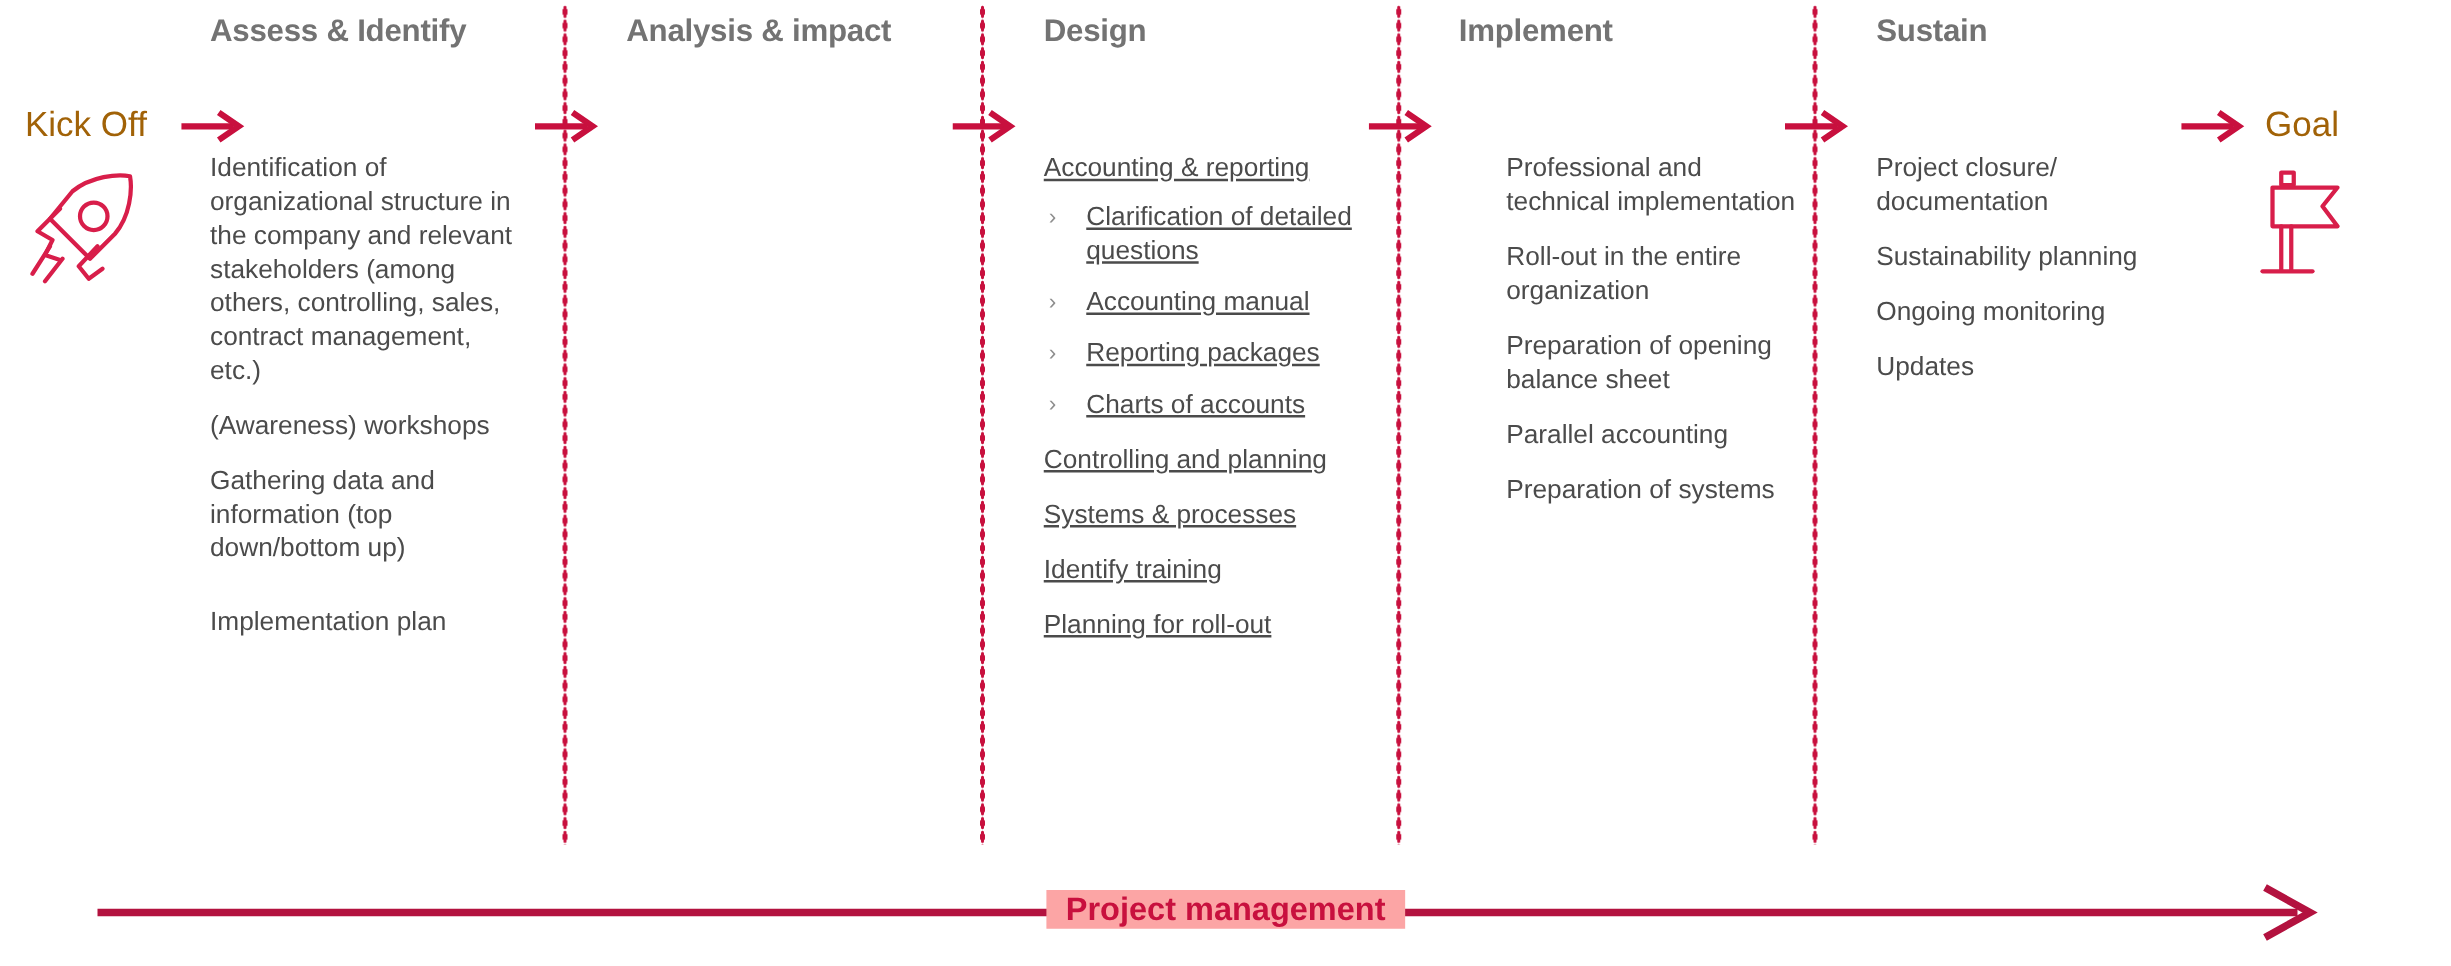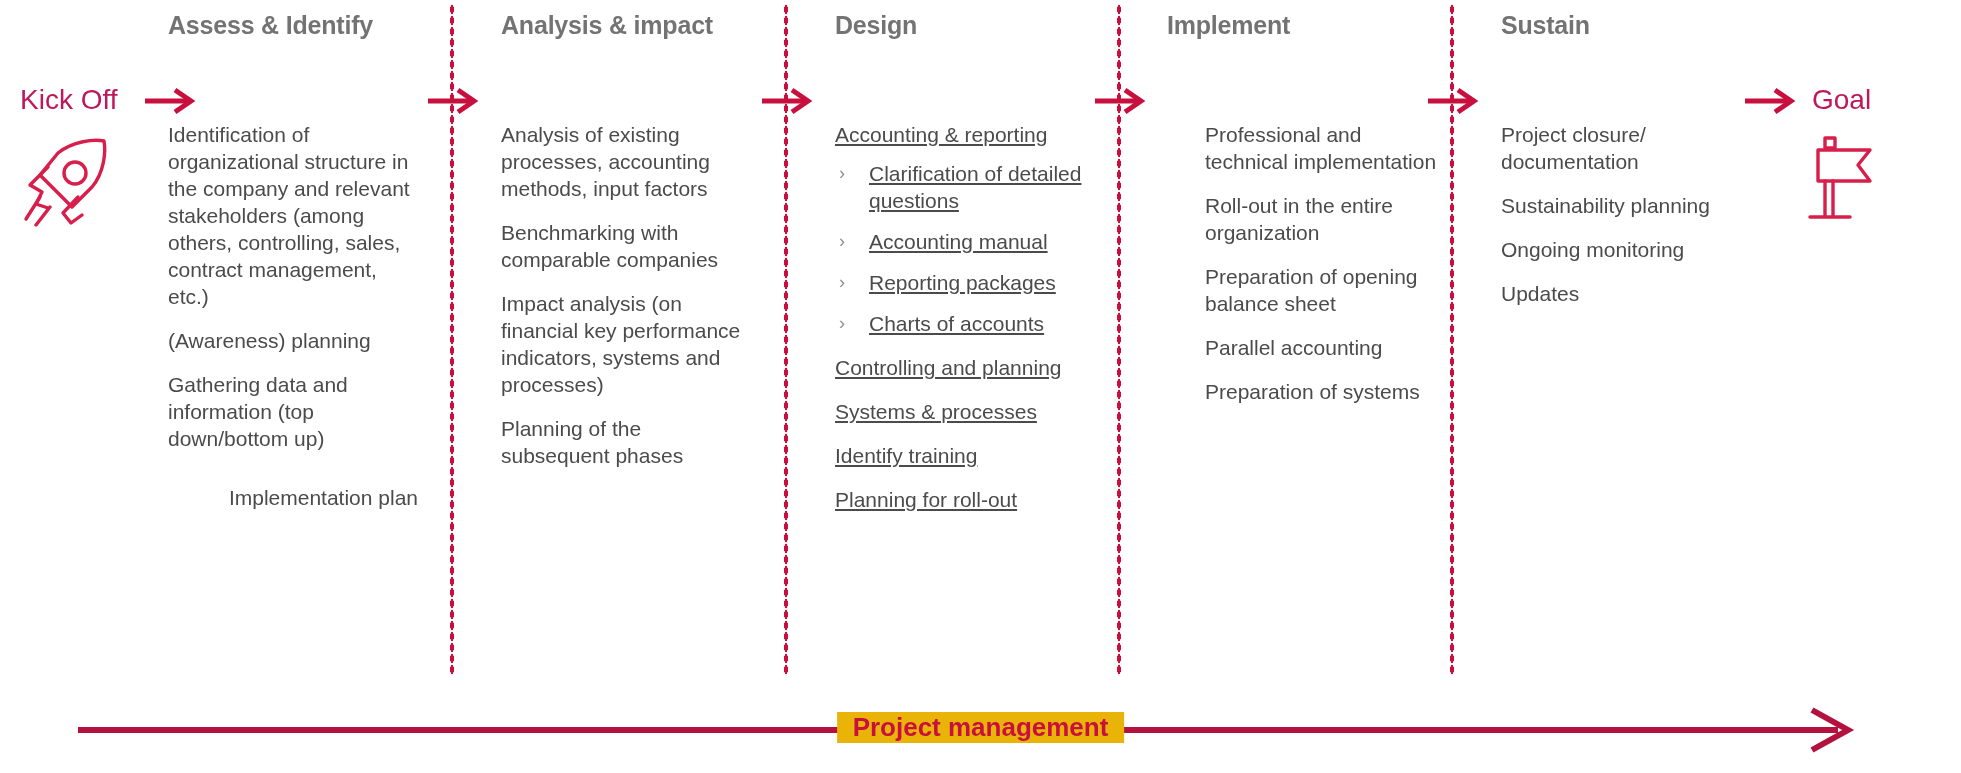--- a/index.html
+++ b/index.html
@@ -76,21 +76,21 @@
     top: 0px;
     color: #8e8e8e;
     font-size: 18px;
     line-height: 27px;
   }
 
   
   .endpoint-label {
     position: absolute;
     font-size: 28px;
-    color: #be185d;
+    color: #a16207;
     white-space: nowrap;
   }
 
   .rocket-icon { position: absolute; }
   .flag-icon { position: absolute; }
 
   
   .pm-bar {
     position: absolute;
     left: 0; top: 700px;
@@ -98,21 +98,21 @@
     height: 60px;
   }
   .pm-label {
     position: absolute;
     left: 50%;
     top: 712px;
     transform: translateX(-50%);
     font-size: 26px;
     font-weight: bold;
     color: #c8103e;
-    background: #eab308;
+    background: #fca5a5;
     padding: 0 16px;
     white-space: nowrap;
   }
 </style>
 </head>
 <body>
 
 <div class="canvas">
 
   <div class="divider" style="left:450px;"></div>
@@ -135,38 +135,32 @@
       <path d="M60 62 L45 78 L53 88 L64 80"></path>
       <path d="M22 62 L8 84"></path>
       <path d="M32 72 L18 90"></path>
     </g>
   </svg>
 
   <div class="col-title" style="left:168px; top:11px;">Assess &amp; Identify</div>
 
   <div class="col-body" style="left:168px; top:121px; width:250px;">
     <p>Identification of organizational structure in the company and relevant stakeholders (among others, controlling, sales, contract management, etc.)</p>
-    <p>(Awareness) planning</p>
+    <p>(Awareness) workshops</p>
     <p>Gathering data and information (top down/bottom up)</p>
-    <p style="margin-top:32px;text-align:right;">Implementation plan</p>
+    <p style="margin-top:32px;">Implementation plan</p>
   </div>
 
   <svg class="stage-arrow" style="left:428px; top:86px;" viewBox="0 0 52 30">
     <line x1="0" y1="15" x2="42" y2="15" stroke="#c8103e" stroke-width="5"></line>
     <polyline points="30,4 46,15 30,26" fill="none" stroke="#c8103e" stroke-width="5"></polyline>
   </svg>
 
   <div class="col-title" style="left:501px; top:11px;text-align:right;">Analysis &amp; impact</div>
 
-  <div class="col-body" style="left:501px; top:121px; width:245px;">
-    <p>Analysis of existing processes, accounting methods, input factors</p>
-    <p>Benchmarking with comparable companies</p>
-    <p>Impact analysis (on financial key performance indicators, systems and processes)</p>
-    <p>Planning of the subsequent phases</p>
-  </div>
 
   <svg class="stage-arrow" style="left:762px; top:86px;" viewBox="0 0 52 30">
     <line x1="0" y1="15" x2="42" y2="15" stroke="#c8103e" stroke-width="5"></line>
     <polyline points="30,4 46,15 30,26" fill="none" stroke="#c8103e" stroke-width="5"></polyline>
   </svg>
 
   <div class="col-title" style="left:835px; top:11px;">Design</div>
 
   <div class="col-body" style="left:835px; top:121px; width:260px;text-decoration:underline;">
     <p style="margin-bottom:12px;">Accounting &amp; reporting</p>

